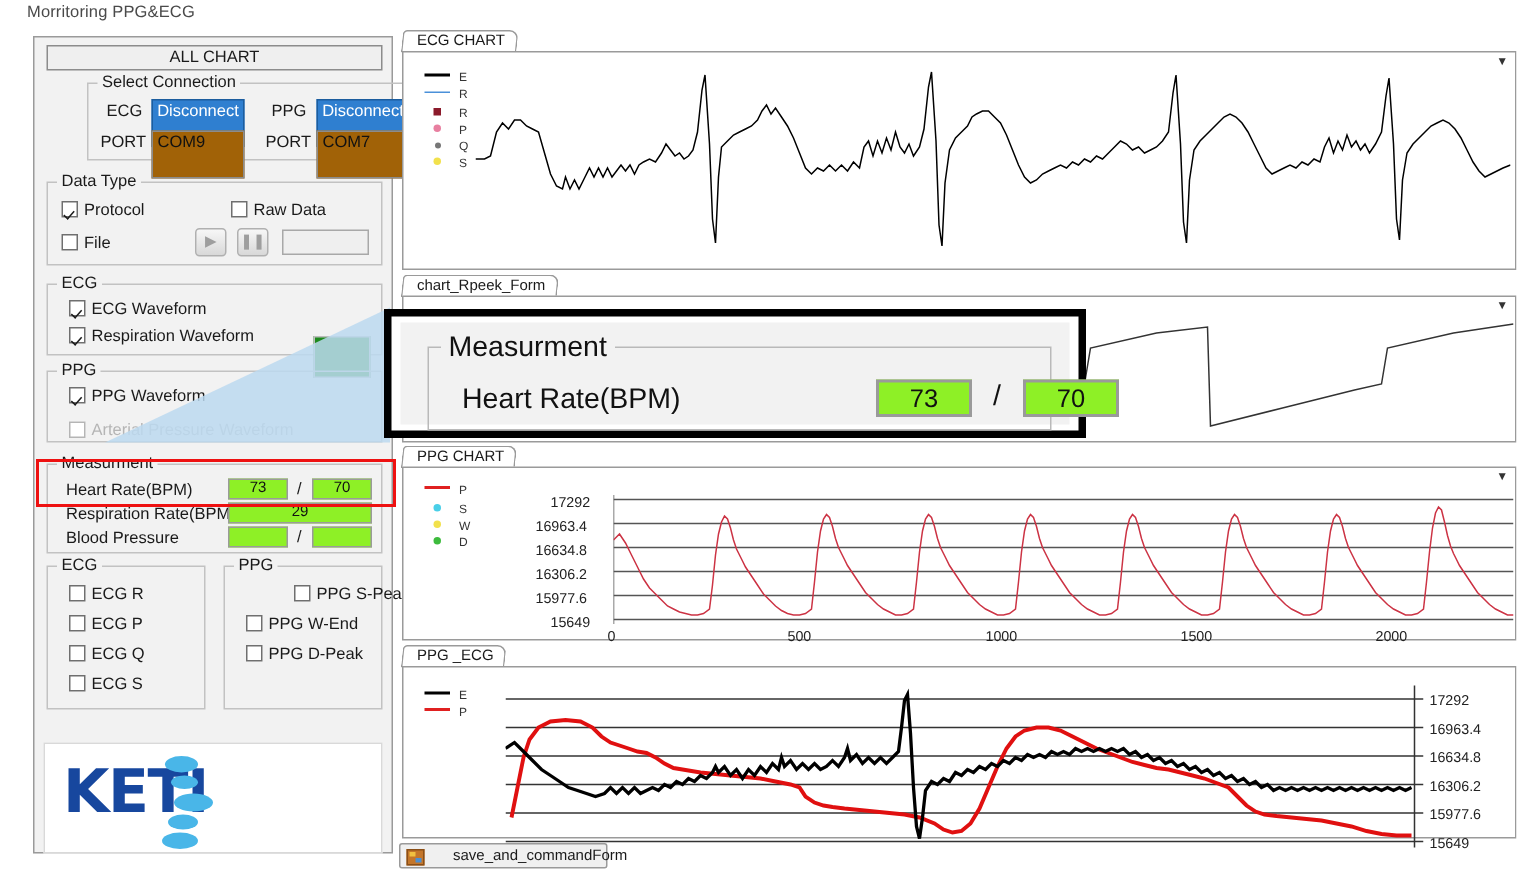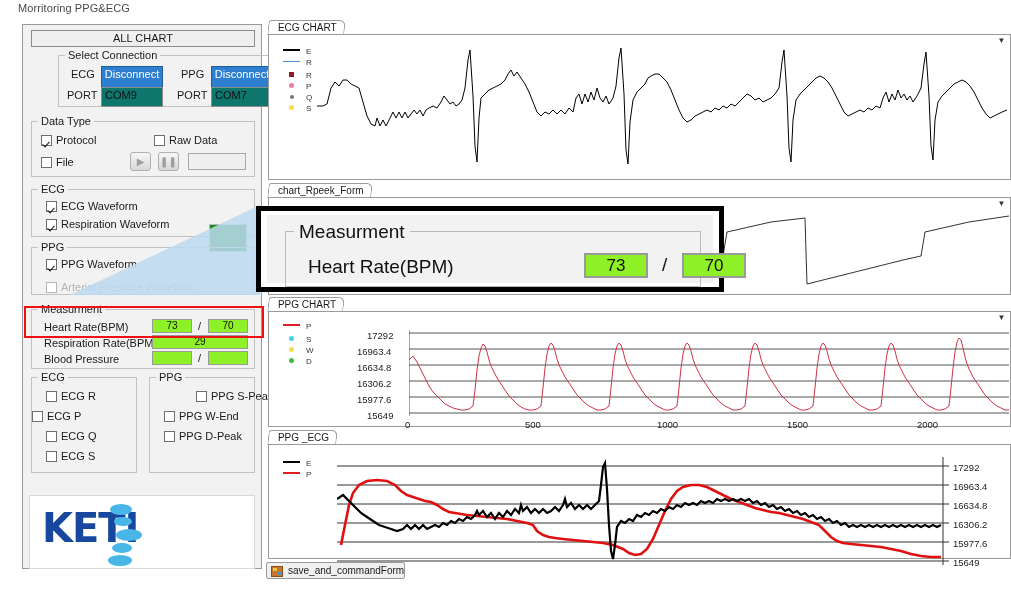--- a/index.html
+++ b/index.html
@@ -55,22 +55,22 @@
   .lbl { font-size: 11px; color: #1a1a1a; position: absolute; white-space: nowrap; }
 
   .btn-blue {
     position: absolute; height: 32px;
     background: #2f7fd0;
     border: 1px solid #1c5d9e;
     color: #ffffff; font-size: 11px;
     text-align: center; line-height: 14px;
   }
   .txtbox {
-    position: absolute; height: 20px;
-    background: #0f766e;
+    position: absolute; height: 32px;
+    background: #a16207;
     border: 1px solid #8c8c8c;
     font-size: 11px; color: #111;
     line-height: 14px;
     padding-left: 3px;
     overflow: hidden; white-space: nowrap;
   }
   .txtbox.disabled { background: #efefef; border-color: #a8a8a8; }
 
   
   .cb { position: absolute; font-size: 11px; color: #1a1a1a; white-space: nowrap; }
@@ -230,21 +230,21 @@
   .co-slash { position: absolute; top: 22px; font-size: 19px; color: #111; }
 
   
   .taskitem {
     position: absolute; left: 266px; top: 562px;
     width: 139px; height: 17px;
     background: #f0f0f0;
     border: 1px solid #9a9a9a;
     border-radius: 2px;
     font-size: 10px; color: #1a1a1a;
-    line-height: 15px; padding-left: 21px;
+    line-height: 15px; padding-left: 35px;
   }
   .taskicon {
     position: absolute; left: 4px; top: 3px;
     width: 12px; height: 11px;
     background: #c4762a;
     border: 1px solid #8a4f17;
   }
   .taskicon::before {
     content: ""; position: absolute; left: 1px; top: 1px;
     width: 4px; height: 3px; background: #f0c040;
@@ -335,21 +335,21 @@
       <div class="greenbox" style="left:120px; top:41px; width:40px;"></div>
       <div class="slash" style="left:166px; top:42px;">/</div>
       <div class="greenbox" style="left:176px; top:41px; width:40px;"></div>
     </div>
 
     <div class="group" style="left:8px; top:352px; width:106px; height:96px;">
       <div class="legend">ECG</div>
       <div class="cb" style="left:14px; top:12px;">
         <span class="box"></span><span>ECG R</span>
       </div>
-      <div class="cb" style="left:0; top:32px;">
+      <div class="cb" style="left:14px; top:32px;">
         <span class="box"></span><span>ECG P</span>
       </div>
       <div class="cb" style="left:14px; top:52px;">
         <span class="box"></span><span>ECG Q</span>
       </div>
       <div class="cb" style="left:14px; top:72px;">
         <span class="box"></span><span>ECG S</span>
       </div>
     </div>
 

